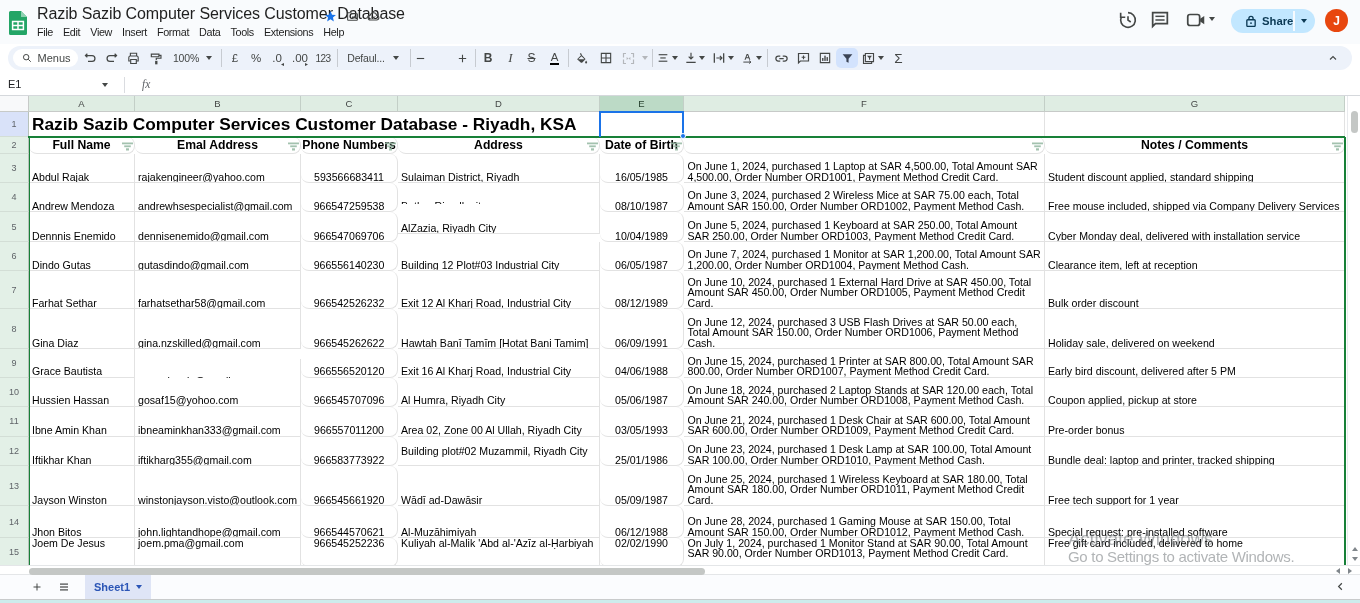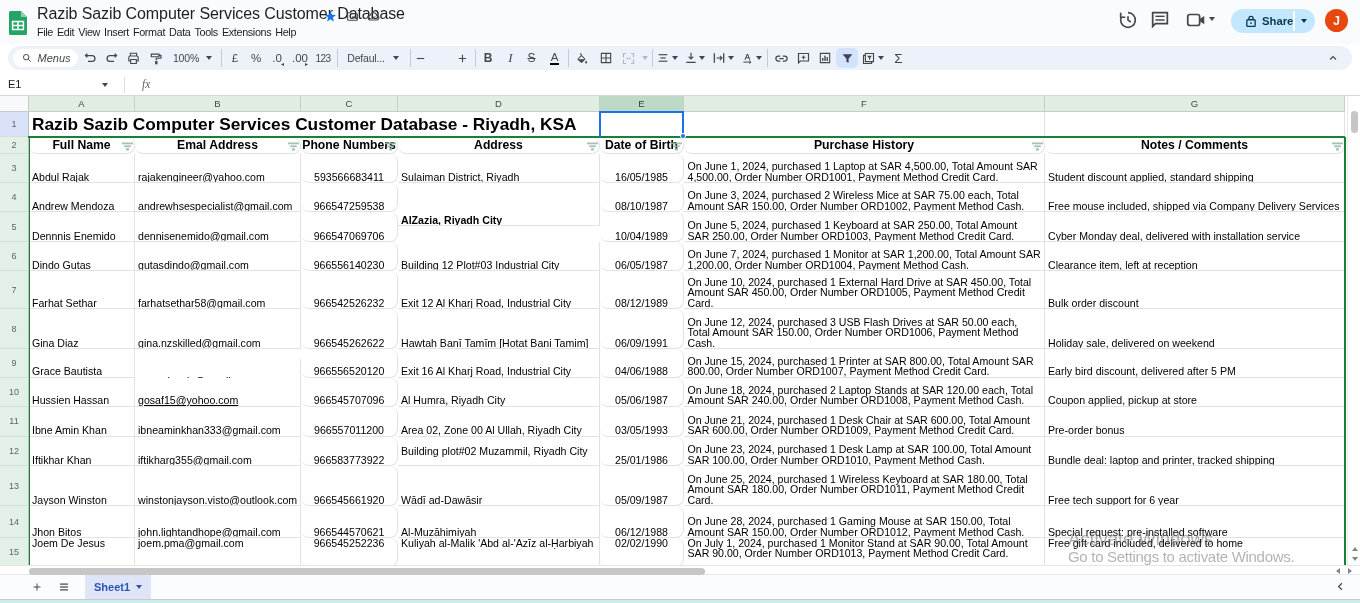--- a/index.html
+++ b/index.html
@@ -8,21 +8,21 @@
   #app { position:absolute; left:0; top:0; width:1360px; height:603px; background:#fff; overflow:hidden; }
 
   
   #topbar { position:absolute; left:0; top:0; width:1360px; height:44px; background:#f9fbfd; }
   #sheets-logo { position:absolute; left:9px; top:11px; width:18px; height:24px; }
   #doc-title { position:absolute; left:37px; top:5px; font-size:16px; color:#1f1f1f; letter-spacing:-0.1px; white-space:nowrap; }
   .tb-icon { position:absolute; top:10px; width:13px; height:13px; }
   #star-icon { left:324px; }
   #folder-icon { left:346px; }
   #cloud-icon { left:367px; }
-  #menubar { position:absolute; left:37px; top:24px; height:16px; display:flex; gap:4px; }
+  #menubar { position:absolute; left:37px; top:24px; height:16px; display:flex; gap:10px; }
   .menu-item { font-size:10.8px; color:#1f1f1f; letter-spacing:-0.35px; line-height:16px; }
   .right-icon { position:absolute; top:9px; width:22px; height:22px; }
   #history-icon { left:1117px; }
   #comment-icon { left:1149px; }
   #meet-icon { left:1185px; }
   #meet-caret { position:absolute; left:1209px; top:17px; }
   #share-btn { position:absolute; left:1231px; top:8.5px; width:84px; height:24px; background:#c2e7ff; border-radius:12px; display:flex; align-items:center; }
   #share-lock { margin-left:15px; width:10px; height:12px; }
   #share-label { margin-left:6px; font-size:11.3px; font-weight:bold; color:#0b3954; letter-spacing:0; }
   #share-divider { position:absolute; left:62px; top:2px; width:1.5px; height:20px; background:#f6fafe; }
@@ -31,21 +31,21 @@
 
   
   #toolbar { position:absolute; left:8px; top:46px; width:1344px; height:24px; background:#edf2fa; border-radius:12px; }
   .ti { position:absolute; top:0; height:24px; display:flex; align-items:center; justify-content:center; color:#444746; }
   .ti svg { display:block; }
   .tdiv { position:absolute; top:3px; width:1px; height:18px; background:#c7cbd1; }
   .tlabel { font-size:10.5px; color:#444746; letter-spacing:-0.2px; white-space:nowrap; }
   .caret { width:0; height:0; border-left:3.5px solid transparent; border-right:3.5px solid transparent; border-top:4px solid #444746; display:inline-block; }
   #menus-pill { position:absolute; left:4.5px; top:3px; width:65px; height:18px; background:#fff; border-radius:9px; display:flex; align-items:center; }
   #menus-pill svg { margin-left:9px; }
-  #menus-label { margin-left:6px; font-size:11px; color:#444746;font-style:italic; }
+  #menus-label { margin-left:6px; font-size:11px; color:#444746; }
   .glyph { font-size:11.5px; color:#444746; }
   #toolbar-collapse { position:absolute; left:1319px; top:6px; }
 
   
   #formulabar { position:absolute; left:0; top:74px; width:1360px; height:22px; background:#fff; border-bottom:1px solid #d5d8dc; }
   #namebox-label { position:absolute; left:8px; top:4px; font-size:11px; color:#202124; }
   #namebox-caret { position:absolute; left:102px; top:9px; }
   #fb-div { position:absolute; left:124px; top:3px; width:1px; height:16px; background:#dadce0; }
   #fx-label { position:absolute; left:142px; top:4px; font-size:11.5px; font-style:italic; color:#5f6368; font-family:"Liberation Serif", serif; }
   #formula-input { position:absolute; left:165px; top:4px; font-size:11px; color:#202124; }
@@ -466,21 +466,20 @@
             <svg viewBox="0 0 11 9" opacity="0.85">
               <g fill="#93b8a2">
                 <rect x="0" y="0.5" width="11" height="1.8"></rect>
                 <rect x="2.2" y="3.4" width="6.6" height="1.8"></rect>
                 <rect x="4" y="6.3" width="3" height="2.2"></rect>
               </g>
             </svg>
           </span>
         </div>
         <div class="cell ac hdr2" style="left:684px;top:41px;width:361px;height:17px;">
-          <span>Purchase History</span>
           <span class="hfilter" style="left:348px;top:4.5px;">
             <svg viewBox="0 0 11 9" opacity="0.85">
               <g fill="#93b8a2">
                 <rect x="0" y="0.5" width="11" height="1.8"></rect>
                 <rect x="2.2" y="3.4" width="6.6" height="1.8"></rect>
                 <rect x="4" y="6.3" width="3" height="2.2"></rect>
               </g>
             </svg>
           </span>
         </div>
@@ -540,21 +539,21 @@
         </div>
         <div class="cell al vbottom" style="left:29px;top:116px;width:106px;height:30px;">
           <span>Dennnis Enemido</span>
         </div>
         <div class="cell al vbottom" style="left:135px;top:116px;width:166px;height:30px;">
           <span>dennisenemido@gmail.com</span>
         </div>
         <div class="cell ac vbottom" style="left:301px;top:116px;width:97px;height:30px;">
           <span>966547069706</span>
         </div>
-        <div class="cell al vbottom" style="left:398px;top:100px;width:202px;height:30px;font-weight:bold;">
+        <div class="cell al vbottom" style="left:398px;top:108px;width:202px;height:30px;">
           <span>AlZazia, Riyadh City</span>
         </div>
         <div class="cell ac vbottom" style="left:600px;top:116px;width:84px;height:30px;">
           <span>10/04/1989</span>
         </div>
         <div class="cell al wrapcell vbottom" style="left:684px;top:116px;width:361px;height:30px;">
           <span>On June 5, 2024, purchased 1 Keyboard at SAR 250.00, Total Amount SAR 250.00, Order Number ORD1003, Payment Method Credit Card.</span>
         </div>
         <div class="cell al vbottom" style="left:1045px;top:116px;width:300px;height:30px;">
           <span>Cyber Monday deal, delivered with installation service</span>
@@ -639,21 +638,21 @@
         </div>
         <div class="cell al wrapcell vbottom" style="left:684px;top:253px;width:361px;height:28.5px;">
           <span>On June 15, 2024, purchased 1 Printer at SAR 800.00, Total Amount SAR 800.00, Order Number ORD1007, Payment Method Credit Card.</span>
         </div>
         <div class="cell al vbottom" style="left:1045px;top:253px;width:300px;height:28.5px;">
           <span>Early bird discount, delivered after 5 PM</span>
         </div>
         <div class="cell al vbottom" style="left:29px;top:281.5px;width:106px;height:29px;">
           <span>Hussien Hassan</span>
         </div>
-        <div class="cell al vbottom" style="left:135px;top:281.5px;width:166px;height:29px;text-decoration:underline;">
+        <div class="cell al vbottom" style="left:135px;top:281.5px;width:166px;height:29px;">
           <span>gosaf15@yohoo.com</span>
         </div>
         <div class="cell ac vbottom" style="left:301px;top:281.5px;width:97px;height:29px;">
           <span>966545707096</span>
         </div>
         <div class="cell al vbottom" style="left:398px;top:281.5px;width:202px;height:29px;">
           <span>Al Humra, Riyadh City</span>
         </div>
         <div class="cell ac vbottom" style="left:600px;top:281.5px;width:84px;height:29px;">
           <span>05/06/1987</span>
@@ -718,21 +717,21 @@
         <div class="cell al vbottom" style="left:398px;top:370px;width:202px;height:40px;">
           <span>Wādī ad-Dawāsir</span>
         </div>
         <div class="cell ac vbottom" style="left:600px;top:370px;width:84px;height:40px;">
           <span>05/09/1987</span>
         </div>
         <div class="cell al wrapcell vbottom" style="left:684px;top:370px;width:361px;height:40px;">
           <span>On June 25, 2024, purchased 1 Wireless Keyboard at SAR 180.00, Total Amount SAR 180.00, Order Number ORD1011, Payment Method Credit Card.</span>
         </div>
         <div class="cell al vbottom" style="left:1045px;top:370px;width:300px;height:40px;">
-          <span>Free tech support for 6 year</span>
+          <span>Free tech support for 1 year</span>
         </div>
         <div class="cell al vbottom" style="left:29px;top:410px;width:106px;height:32px;">
           <span>Jhon Bitos</span>
         </div>
         <div class="cell al vbottom" style="left:135px;top:410px;width:166px;height:32px;">
           <span>john.lightandhope@gmail.com</span>
         </div>
         <div class="cell ac vbottom" style="left:301px;top:410px;width:97px;height:32px;">
           <span>966544570621</span>
         </div>

